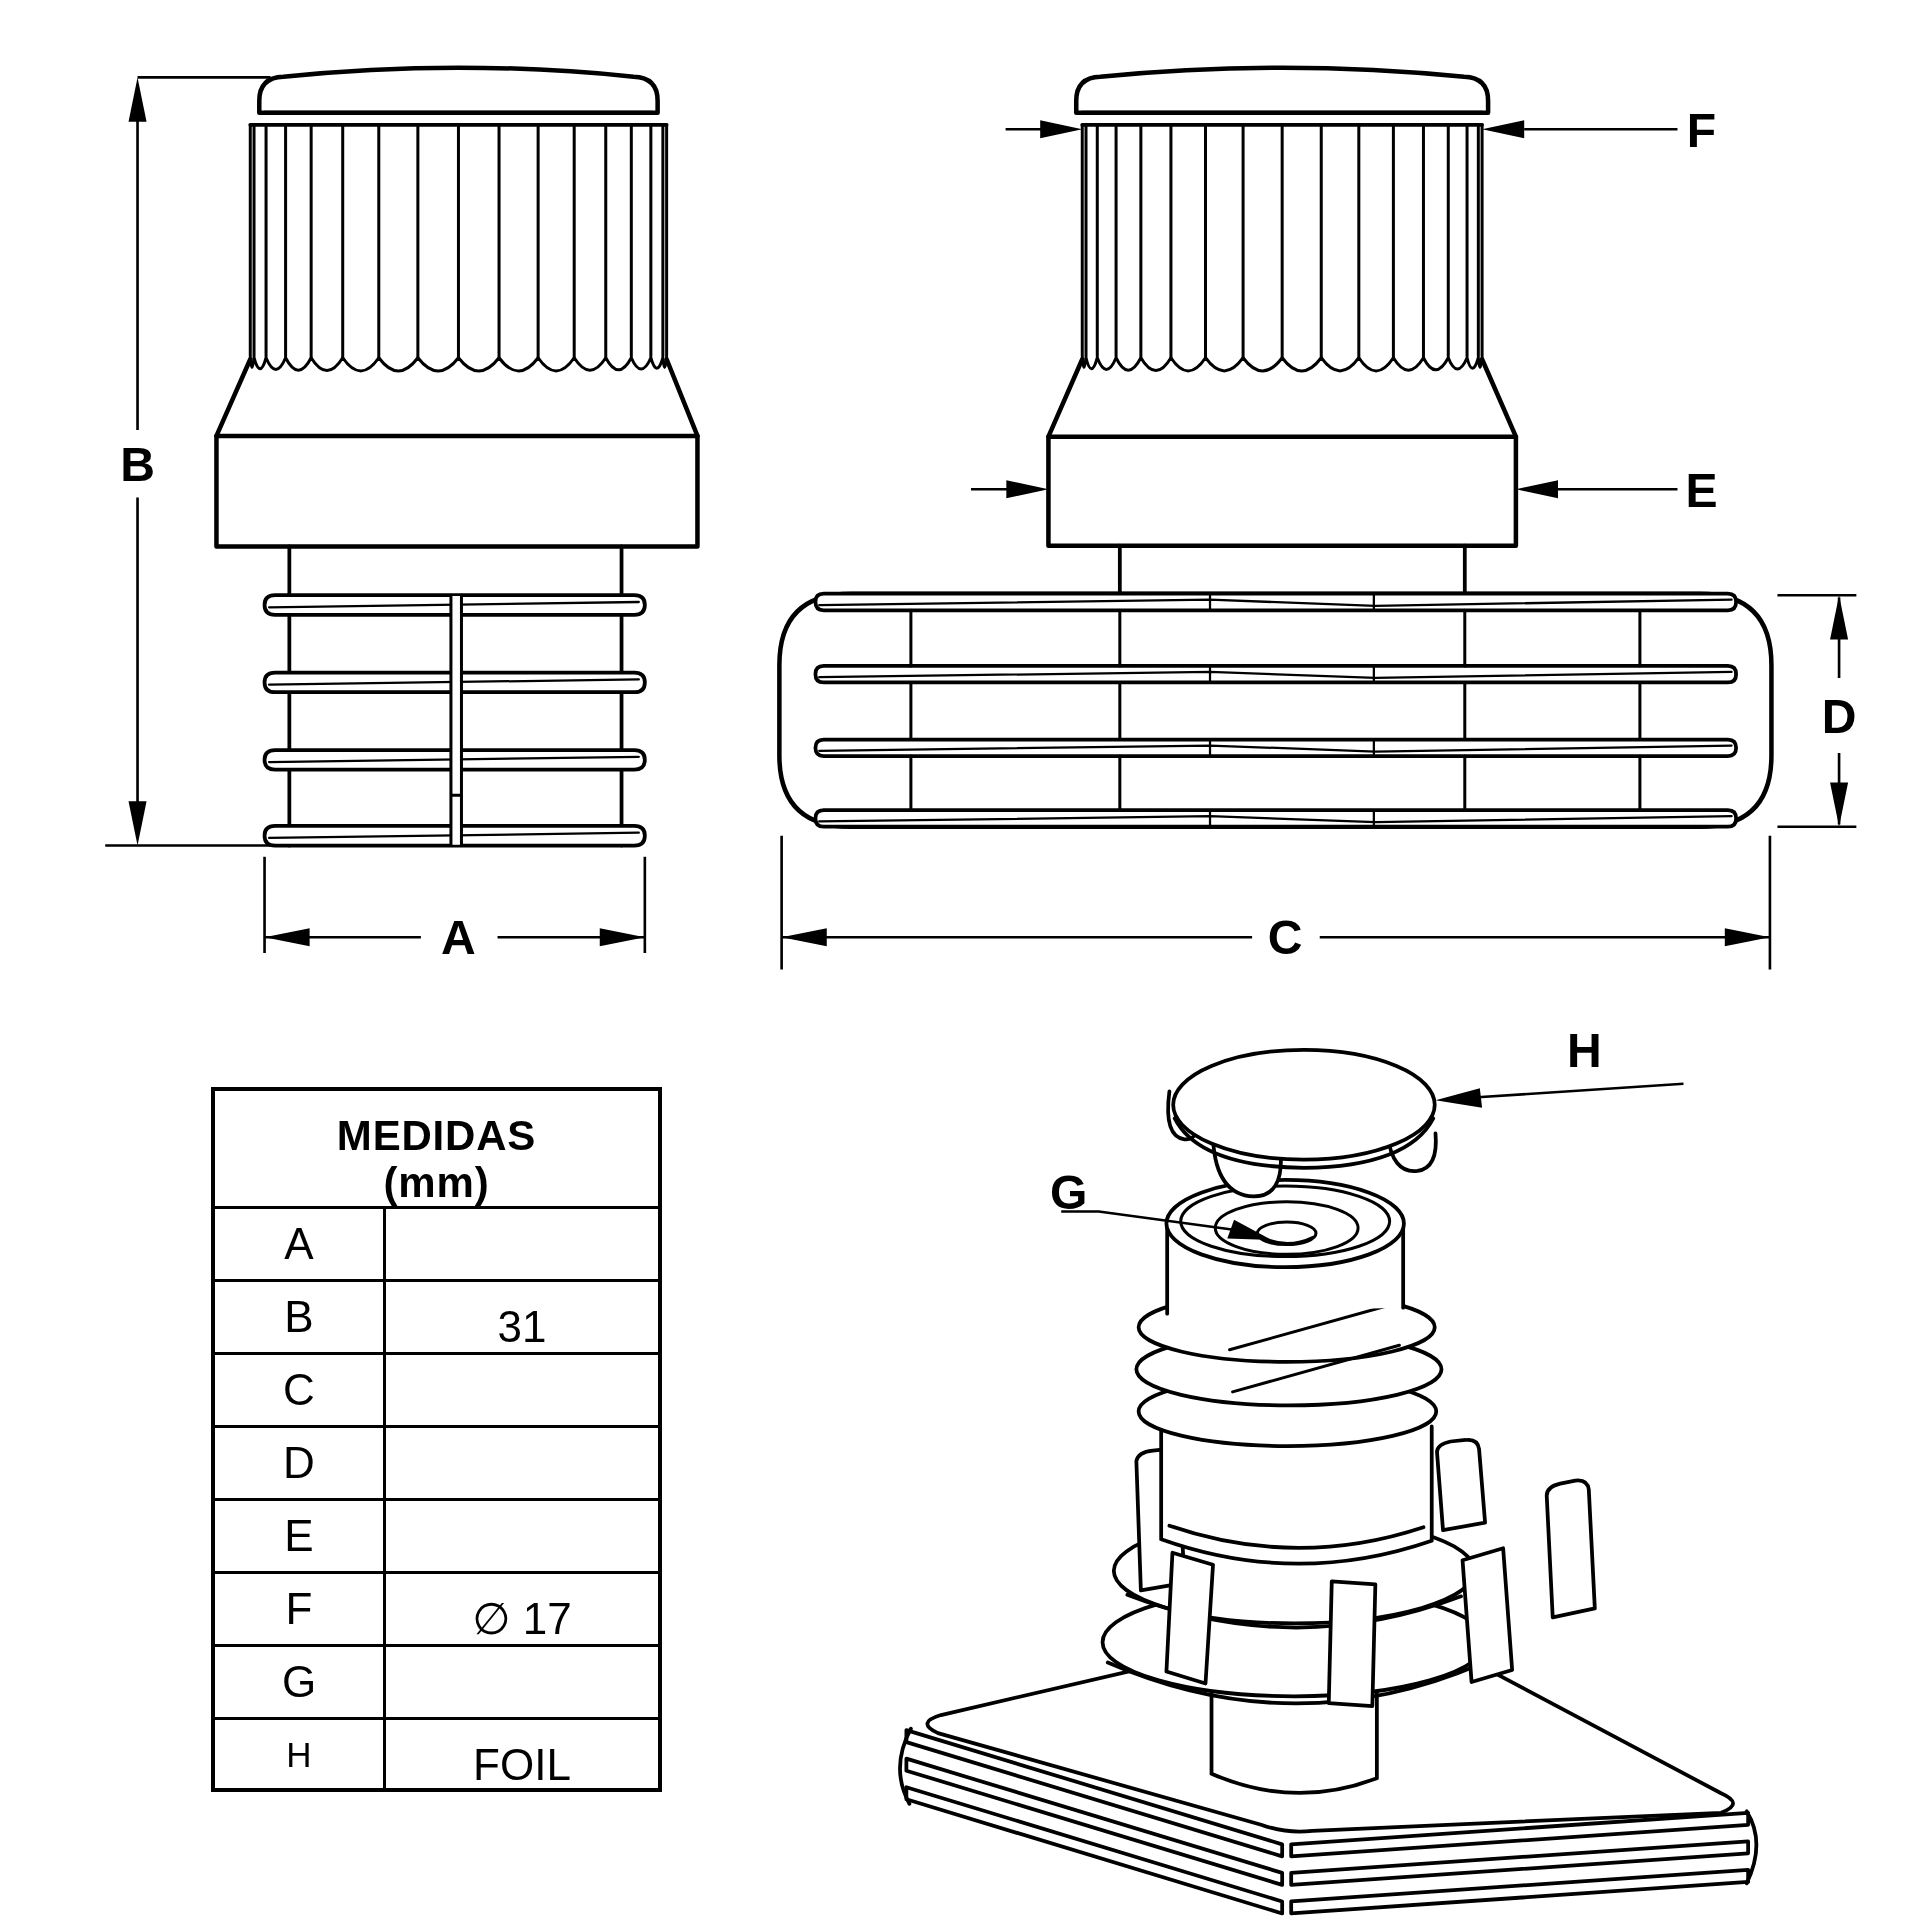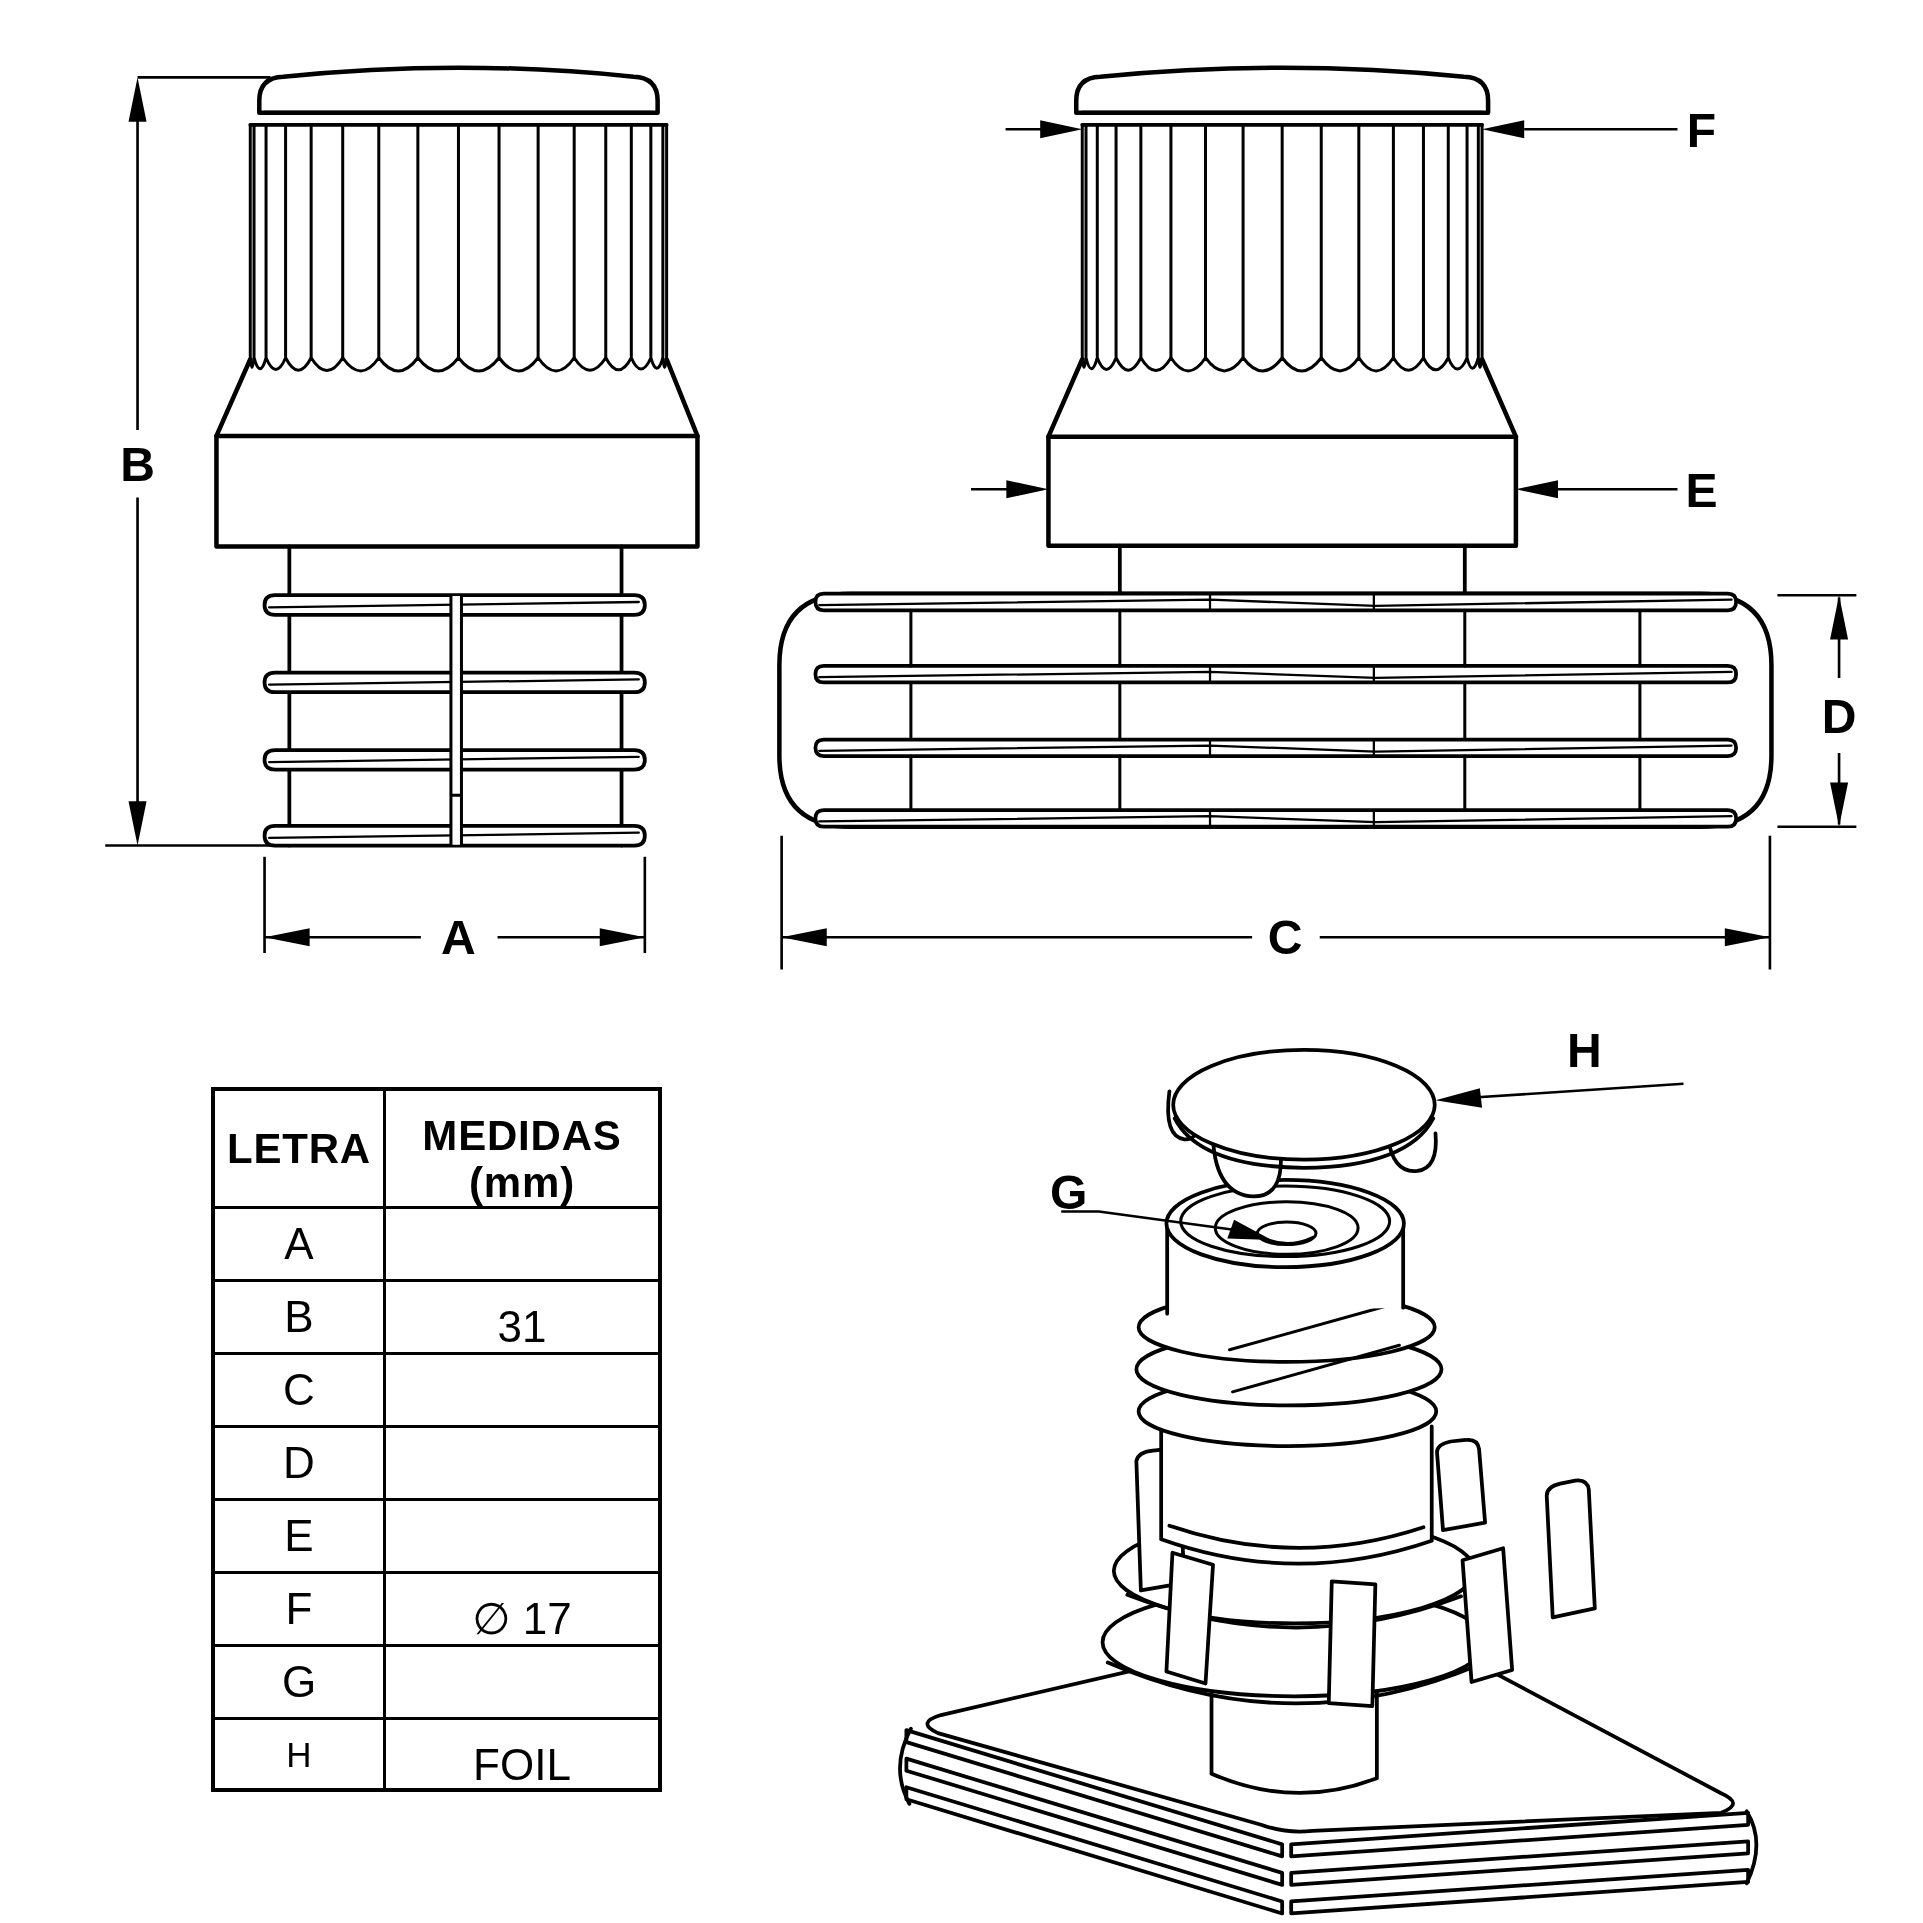--- a/index.html
+++ b/index.html
@@ -208,23 +208,20 @@
   <g stroke="#000" fill="none">
     <path stroke-width="3.5" d="M1412,1612 L1462,1612 L1639,1636"></path>
     <polygon fill="#000" stroke="none" points="1692,1650 1633,1648 1642,1623"></polygon>
   </g>
   <text class="dim-label" x="1422" y="1608" text-anchor="middle">G</text>
 
 </svg>
 
 <div class="spec-table">
   <div class="t-row t-head first">
-    <div class="c1">
-      <span class="hdr">LETRA</span>
-    </div>
     <div class="c2">
       <span class="hdr">MEDIDAS</span>
       <span class="hdr">(mm)</span>
     </div>
   </div>
 
   <div class="t-row t-body">
     <div class="c1">
           <span class="cell">A</span>
         </div>

